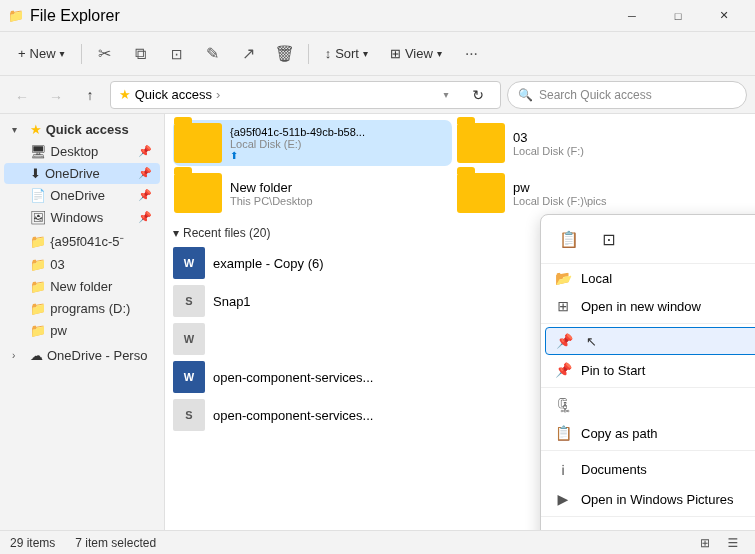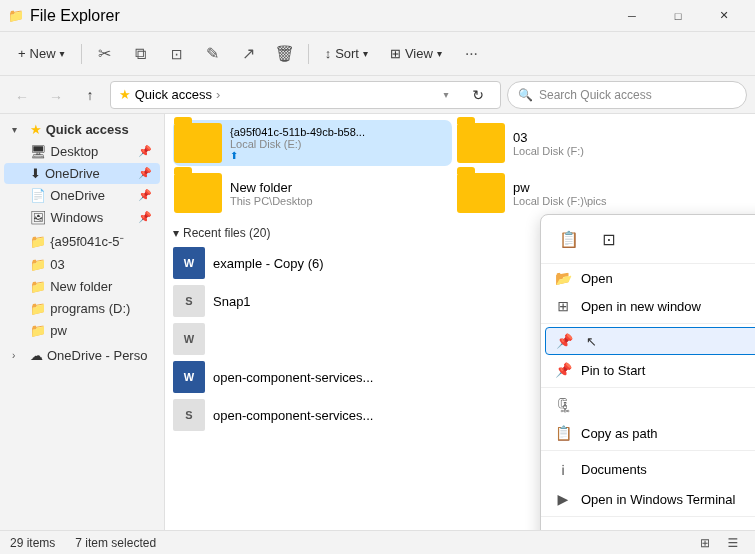--- a/index.html
+++ b/index.html
@@ -515,21 +515,21 @@
 
     <div class="context-menu">
 
       <div class="context-menu-top">
         <div class="ctx-icon-btn">📋</div>
         <div class="ctx-icon-btn">⊡</div>
       </div>
 
       <div class="context-menu-item">
         <span class="ctx-item-icon">📂</span>
-        <span>Open</span>
+        <span>Local</span>
 
       </div>
 
       <div class="context-menu-item">
         <span class="ctx-item-icon">⊞</span>
         <span>Open in new window</span>
       </div>
 
       <div class="ctx-divider"></div>
 
@@ -557,21 +557,21 @@
       <div class="ctx-divider"></div>
 
       <div class="context-menu-item">
         <span class="ctx-item-icon">ℹ</span>
         <span>Documents</span>
 
       </div>
 
       <div class="context-menu-item">
         <span class="ctx-item-icon">▶</span>
-        <span>Open in Windows Terminal</span>
+        <span>Open in Windows Pictures</span>
       </div>
 
       <div class="ctx-divider"></div>
 
       <div class="context-menu-item">
         <span class="ctx-item-icon">⊞</span>
         <span>Show more options</span>
 
       </div>
     </div>

